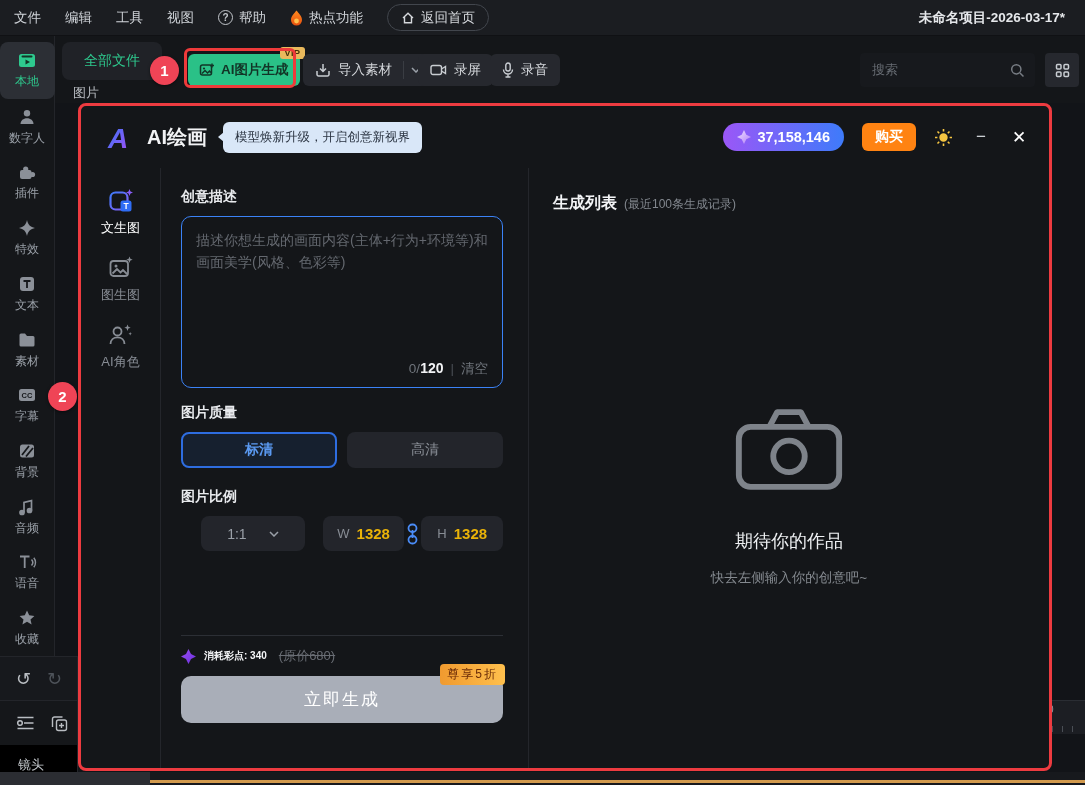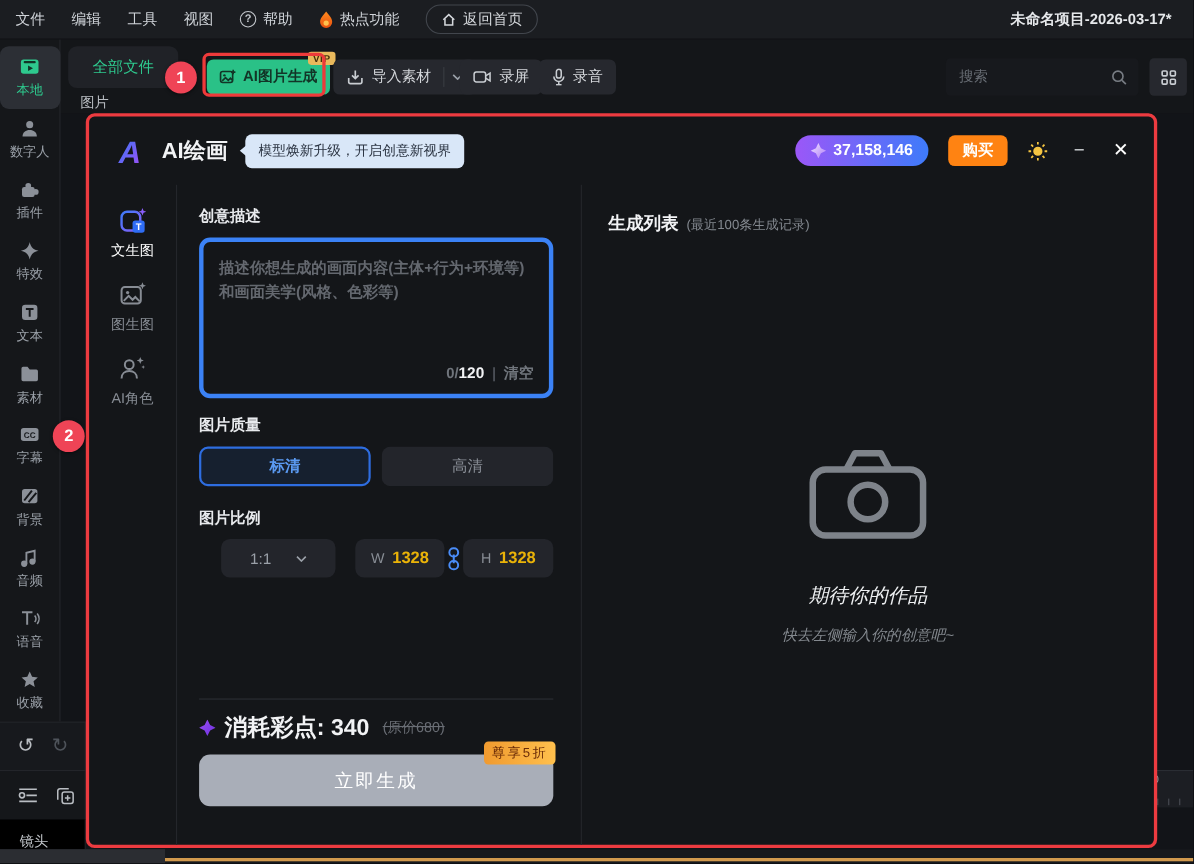--- a/index.html
+++ b/index.html
@@ -60,54 +60,54 @@
   .buy-btn { height:28px; border-radius:6px; padding:0 13px; background:#ff8312; color:#fff; font-size:14px; font-weight:bold; display:flex; align-items:center; }
   .win-btn { color:#d5d8dc; font-size:17px; width:20px; text-align:center; }
   .close-btn { color:#fff; }
 
   .tab-rail { position:absolute; left:0; top:62px; width:80px; bottom:0; border-right:1px solid #24262b; display:flex; flex-direction:column; align-items:center; padding-top:20px; gap:18px; }
   .rail-tab { display:flex; flex-direction:column; align-items:center; gap:5px; font-size:13px; color:#878c94; }
   .rail-tab.active { color:#fff; }
 
   .form-col { position:absolute; left:80px; top:62px; width:367px; bottom:0; padding:20px 25px 0 20px; }
   .sec-label { font-size:14px; font-weight:bold; color:#e8eaed; }
-  .desc-box { position:relative; margin-top:10px; height:146px; border:4px solid #3b82f6; border-radius:10px;font-weight:bold; }
+  .desc-box { position:relative; margin-top:10px; height:172px; border:1px solid #3b82f6; border-radius:10px; }
   .desc-ph { padding:12px 14px; color:#64686f; font-size:14px; line-height:1.6; }
   .counter { position:absolute; right:14px; bottom:9px; font-size:13.5px; color:#70757c; }
   .counter b { color:#f2f3f5; font-size:14px; }
   .counter .sep { color:#4a4e55; margin:0 7px; }
   .quality-row { display:flex; gap:10px; margin-top:10px; }
   .q-btn { flex:1; height:36px; border-radius:8px; display:flex; align-items:center; justify-content:center; font-size:14px; }
   .q-btn.sel { background:#16202f; border:2px solid #2e6de0; color:#5b9af2; font-weight:bold; }
   .q-btn.unsel { background:#23252b; border:2px solid transparent; color:#8b9098; }
   .mt16 { margin-top:16px; } .mt20 { margin-top:20px; }
   .ratio-row { display:flex; align-items:center; margin-top:10px; gap:0;padding-left:20px; }
   .ratio-dd { width:112px; height:35px; background:#23252b; border-radius:8px; display:flex; align-items:center; justify-content:center; gap:22px; color:#9aa0a8; font-size:14px; }
   .dim-field { width:88px; height:35px; background:#23252b; border-radius:8px; display:flex; align-items:center; justify-content:center; gap:7px; }
   .dim-field .lbl { color:#888d95; font-size:13px; }
   .dim-field .val { color:#eab308; font-weight:bold; font-size:15px; }
   .w-field { margin-left:18px; } .h-field { margin-left:2px; }
   .chain { margin-left:2px; display:flex; align-items:center; }
 
   .form-bottom { position:absolute; left:20px; top:467px; width:322px; }
   .hr { height:1px; background:#2c2f35; }
   .cost-row { display:flex; align-items:center; gap:8px; margin-top:11px; }
-  .cost-main { color:#f2f3f5; font-weight:bold; font-size:21px; }
+  .cost-main { color:#f2f3f5; font-weight:bold; font-size:10px; }
   .cost-orig { color:#696d74; font-size:13px; text-decoration:line-through; margin-left:4px; }
   .gen-btn { position:relative; margin-top:11px; height:47px; background:#a9aeb8; border-radius:10px; display:flex; align-items:center; justify-content:center; color:#fff; font-size:17px; letter-spacing:2px; }
   .disc-badge { position:absolute; top:-12px; right:-2px; background:linear-gradient(90deg,#f09a2f,#ffc04d); color:#6b2c08; font-size:12px; font-weight:normal; padding:2px 7px; border-radius:4px; }
   .agree-row { display:flex; align-items:center; gap:7px; margin-top:11px; font-size:13px; color:#d5d8dc; white-space:nowrap; }
   .checkbox { width:12px; height:12px; background:#fff; border-radius:2px; flex:none; }
   .agree-link { color:#3d7ef2; }
 
   .result-col { position:absolute; left:447px; top:62px; right:0; bottom:0; border-left:1px solid #24262b; padding:25px 24px 0; }
   .result-head { display:flex; align-items:baseline; gap:7px; }
   .result-title { font-size:16px; font-weight:bold; color:#f2f3f5; }
   .result-sub { font-size:12px; color:#83888f; }
-  .empty-state { position:absolute; left:0; right:0; top:232px; text-align:center;font-style:italic; }
+  .empty-state { position:absolute; left:0; right:0; top:232px; text-align:center; }
   .empty-title { font-size:18px; color:#eef0f2; margin-top:34px; }
   .empty-sub { font-size:13.5px; color:#84898f; margin-top:16px; }
 
   
   .marker { position:absolute; width:29px; height:29px; border-radius:50%; background:#ef4456; color:#fff; font-weight:bold; font-size:15px; display:flex; align-items:center; justify-content:center; z-index:30; box-shadow:0 1px 3px rgba(0,0,0,0.5); }
   .marker-1 { left:150px; top:56px; }
   .marker-2 { left:48px; top:382px; }
   .anno-box { position:absolute; left:184px; top:48px; width:112px; height:40px; border:3px solid #ee3a3a; border-radius:6px; z-index:30; }
 
   svg { display:block; }

